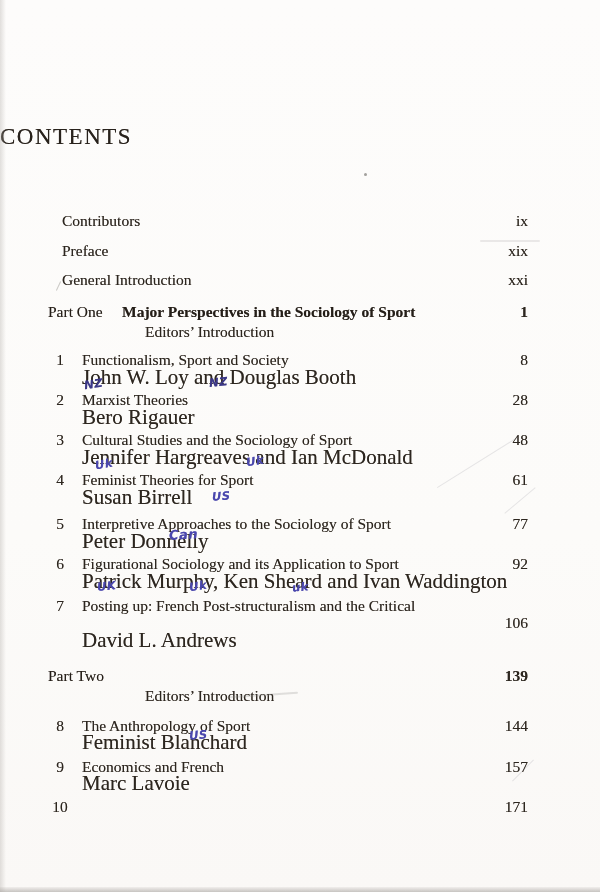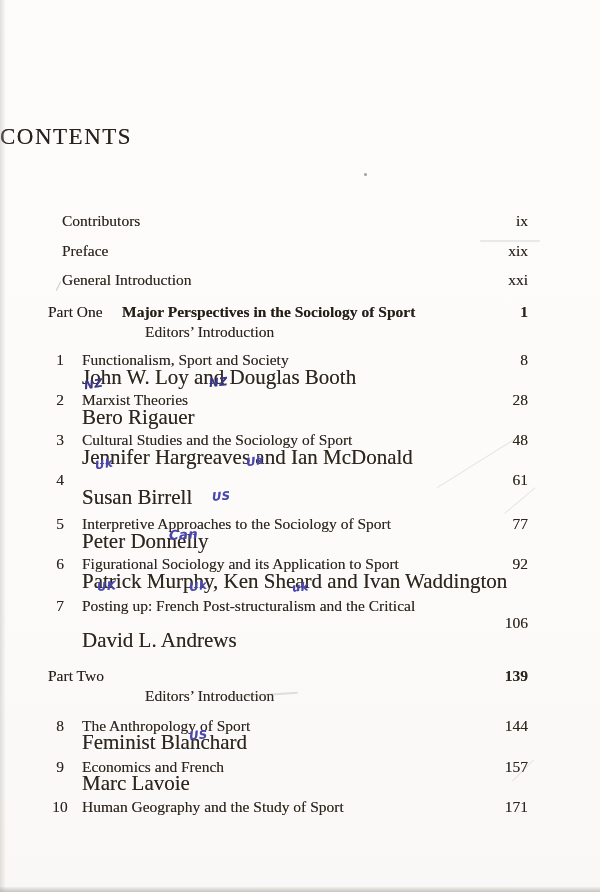--- a/index.html
+++ b/index.html
@@ -97,20 +97,21 @@
     <span class="ch-num">3</span>
     <span class="ch-title">Cultural Studies and the Sociology of Sport</span>
     <span class="pagenum">48</span>
   </div>
   <div class="row" style="top:449px">
     <span class="authors">Jennifer Hargreaves and Ian McDonald</span>
   </div>
 
   <div class="row" style="top:471px">
     <span class="ch-num">4</span>
+    <span class="ch-title">Feminist Theories for Sport</span>
     <span class="pagenum">61</span>
   </div>
   <div class="row" style="top:489px">
     <span class="authors">Susan Birrell</span>
   </div>
 
   <div class="row" style="top:515px">
     <span class="ch-num">5</span>
     <span class="ch-title">Interpretive Approaches to the Sociology of Sport</span>
     <span class="pagenum">77</span>
@@ -160,21 +161,20 @@
     <span class="ch-num">9</span>
     <span class="ch-title">Economics and French</span>
     <span class="pagenum">157</span>
   </div>
   <div class="row" style="top:775px">
     <span class="authors">Marc Lavoie</span>
   </div>
 
   <div class="row" style="top:798px">
     <span class="ch-num">10</span>
-    <span class="ch-title">Human Geography and the Study of Sport</span>
     <span class="pagenum">171</span>
   </div>
 
   <span class="ann ann-dark" style="left:84px;top:377px;transform:rotate(-8deg)">NZ</span>
   <span class="ann ann-dark" style="left:209px;top:375px;transform:rotate(-6deg)">NZ</span>
   <span class="ann" style="left:95px;top:457px;transform:rotate(-10deg)">Uk</span>
   <span class="ann" style="left:246px;top:454px;transform:rotate(-8deg)">Uk</span>
   <span class="ann" style="left:212px;top:489px;transform:rotate(-4deg)">US</span>
   <span class="ann" style="left:169px;top:527px;transform:rotate(-3deg);font-size:13px">Can</span>
   <span class="ann" style="left:97px;top:579px;transform:rotate(-6deg)">UK</span>

